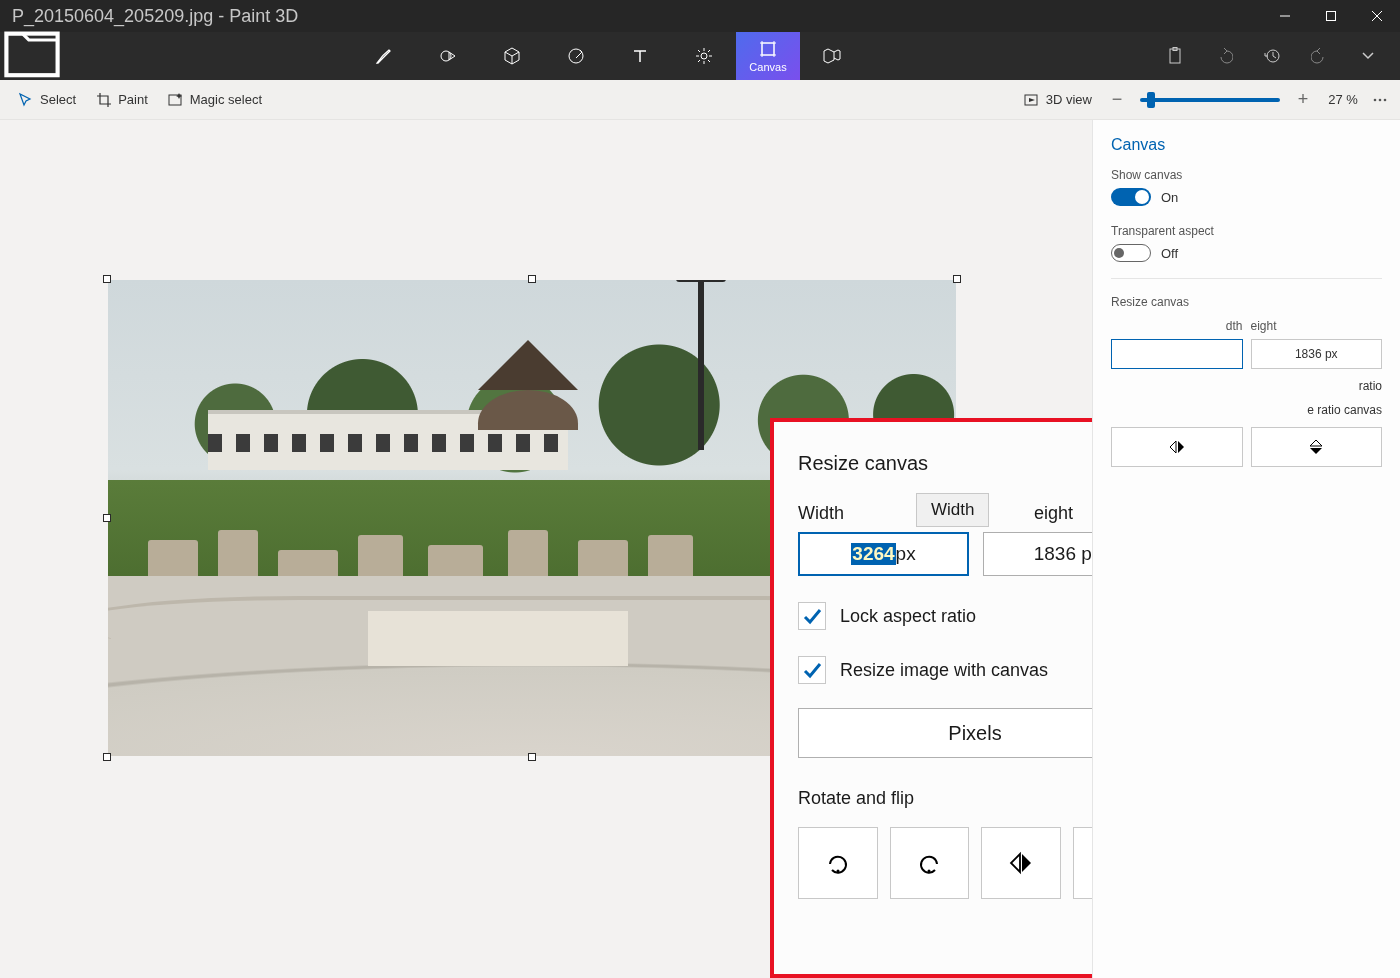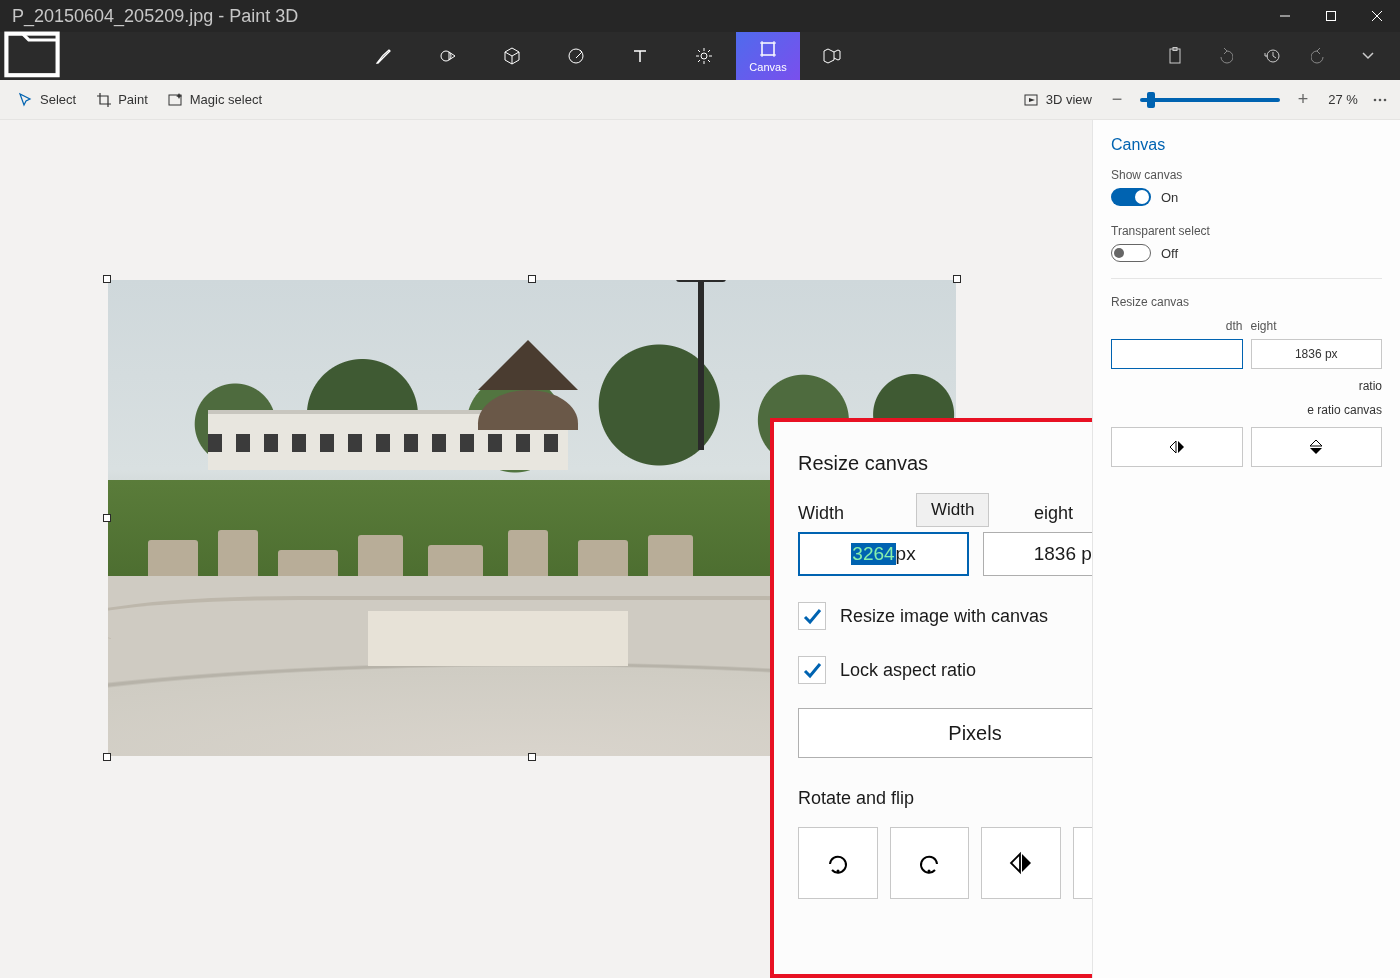--- a/index.html
+++ b/index.html
@@ -83,21 +83,21 @@
   .unit-select { border:1px solid #c8c8c8; height:32px; display:flex; align-items:center; justify-content:space-between; padding:0 10px; font-size:12px; margin-top:10px; }
   
   .red-overlay { position:absolute; left:770px; top:298px; width:410px; height:560px; border:4px solid #e81123; background:#fcfcfc; padding:30px 24px; color:#1a1a1a; }
   .red-overlay h3 { font-size:20px; font-weight:400; margin-bottom:28px; }
   .ro-labels { display:flex; gap:18px; font-size:18px; margin-bottom:6px; position:relative; }
   .ro-labels .lab { flex:1; }
   .ro-tooltip { position:absolute; left:118px; top:-10px; background:#f0f0f0; border:1px solid #c8c8c8; padding:6px 14px; font-size:17px; }
   .ro-inputs { display:flex; gap:14px; margin-top:8px; }
   .ro-in { flex:1; height:44px; border:1px solid #aeaeae; display:flex; align-items:center; justify-content:center; font-size:19px; background:#fff; }
   .ro-in.focus { border:2px solid #0063b1; }
-  .ro-in .sel { background:#0063b1; color:#86efac; padding:0 1px; }
+  .ro-in .sel { background:#0063b1; color:#fef9c3; padding:0 1px;font-weight:bold; }
   .ro-chk { display:flex; align-items:center; gap:14px; margin-top:26px; font-size:18px; }
   .ro-chk .box { width:28px; height:28px; border:1px solid #c8c8c8; display:flex; align-items:center; justify-content:center; background:#fff; }
   .ro-chk .box svg { width:20px; height:20px; }
   .ro-select { height:50px; border:1px solid #b0b0b0; background:#fff; margin-top:24px; display:flex; align-items:center; justify-content:center; font-size:20px; position:relative; }
   .ro-section-title { font-size:18px; margin-top:30px; }
   .ro-flip { display:flex; gap:12px; margin-top:18px; }
   .ro-flip .fbtn { flex:1; height:72px; border:1px solid #c8c8c8; background:#fff; display:flex; align-items:center; justify-content:center; }
   .ro-flip .fbtn svg { width:30px; height:30px; }
 </style>
 </head>
@@ -316,29 +316,29 @@
         <div class="ro-in">
           <span>1836 px</span>
         </div>
       </div>
       <div class="ro-chk">
         <div class="box">
             <svg viewBox="0 0 20 20">
               <polyline points="3,11 8,16 18,4" fill="none" stroke="#0063b1" stroke-width="3"></polyline>
             </svg>
           </div>
-        <span>Resize image with canvas</span>
+        <span>Lock aspect ratio</span>
       </div>
       <div class="ro-chk">
         <div class="box">
             <svg viewBox="0 0 20 20">
               <polyline points="3,11 8,16 18,4" fill="none" stroke="#0063b1" stroke-width="3"></polyline>
             </svg>
           </div>
-        <span>Lock aspect ratio</span>
+        <span>Resize image with canvas</span>
       </div>
       <div class="ro-select">
         <span>Pixels</span>
 
       </div>
       <div class="ro-section-title">Rotate and flip</div>
       <div class="ro-flip">
         <div class="fbtn">
             <svg viewBox="0 0 30 30">
               <path d="M7 16a8 8 0 1 1 2 6" fill="none" stroke="#000" stroke-width="2"></path>
@@ -364,21 +364,21 @@
 
   <div class="panel">
     <h2>Canvas</h2>
     <div class="plabel">Show canvas</div>
     <div class="toggle">
       <div class="switch on">
           <div class="knob"></div>
         </div>
       <span>On</span>
     </div>
-    <div class="plabel" style="margin-top:18px;">Transparent select</div>
+    <div class="plabel" style="margin-top:18px;">Transparent aspect</div>
     <div class="toggle">
       <div class="switch off">
           <div class="knob"></div>
         </div>
       <span>Off</span>
     </div>
     <hr>
     <div class="plabel" style="margin-top:0;">Resize canvas</div>
     <div class="dim-row" style="margin-top:10px;">
       <div class="dim-col">

